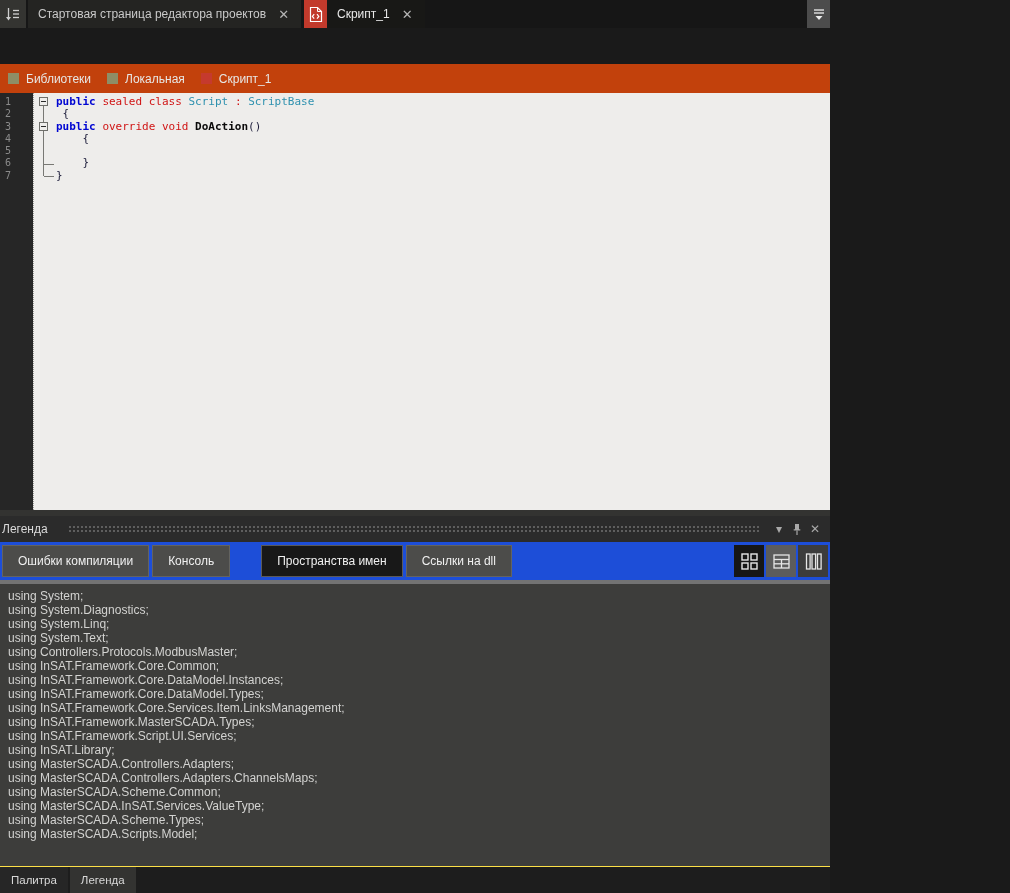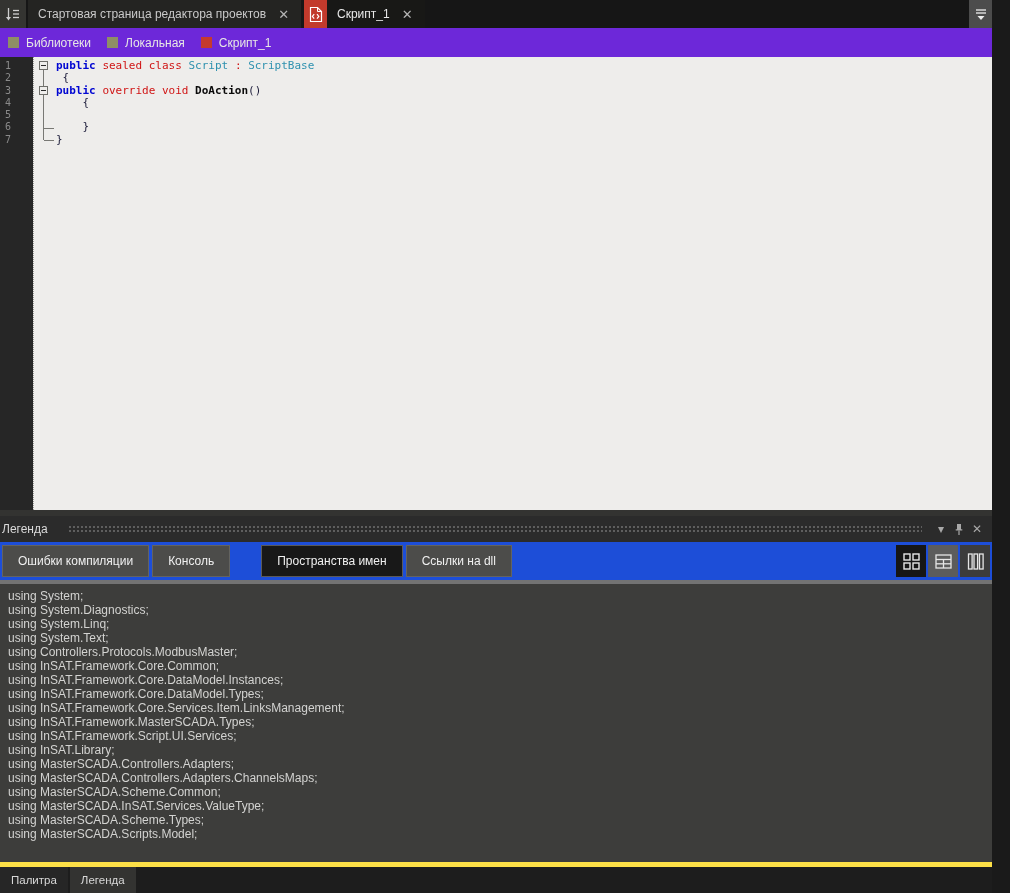--- a/index.html
+++ b/index.html
@@ -1,31 +1,31 @@
 <!DOCTYPE html>
 <html style="--tok-kw: #0006d2; --tok-kw2: #d01414; --tok-type: #2e91af; --tok-method: #0a0a0a;"><head>
 <meta charset="utf-8">
 <style>
   * { margin:0; padding:0; box-sizing:border-box; }
   html,body { width:1010px; height:893px; overflow:hidden; background:#1a1a1a;
               font-family:"Liberation Sans", sans-serif; }
-  .app { width:992px; height:893px; display:flex; flex-direction:column; background:#1a1a1a;justify-content:center; }
+  .app { width:830px; height:893px; display:flex; flex-direction:column; background:#1a1a1a;justify-content:center; }
 
   
   .tabbar { height:28px; flex:none; background:#161616; display:flex; align-items:stretch; }
   .dock-btn { width:28px; flex:none; background:#343431; display:flex; align-items:center; justify-content:center; border-right:2px solid #161616; cursor:pointer; }
   .tabs { display:flex; flex:1; }
   .doc-tab { display:flex; align-items:center; gap:8px; padding:0 12px 0 10px; background:#242422; color:#c9c9c9; font-size:12px; margin-right:3px; cursor:pointer; }
   .doc-tab.active { background:#181816; color:#e8e8e8; padding-left:0; }
   .doc-tab .tab-close { color:#b5b5b5; font-size:13px; margin-left:4px; cursor:pointer; }
   .script-badge { width:23px; height:28px; background:#c23a2c; display:flex; align-items:center; justify-content:center; margin-right:2px; }
   .overflow-btn { width:23px; flex:none; background:#4c4c4c; display:flex; align-items:center; justify-content:center; cursor:pointer; }
 
   
-  .breadcrumb { height:29px; flex:none; background:#6d28d9; display:flex; align-items:center; padding:0 8px; gap:16px; }
+  .breadcrumb { height:29px; flex:none; background:#c2410c; display:flex; align-items:center; padding:0 8px; gap:16px;margin-top:36px; }
   .crumb { display:flex; align-items:center; gap:7px; color:#e7e7e5; font-size:12px; cursor:pointer; }
   .crumb-sq { width:11px; height:11px; flex:none; }
 
   
   .editor { flex:1; display:flex; background:#eeedeb; overflow:hidden; }
   .gutter { width:33px; flex:none; background:#262626; color:#8a8a8a;
             font-family:"DejaVu Sans Mono", monospace; font-size:10px; padding-top:3px; }
   .gutter-line { height:12.3px; line-height:12.3px; padding-left:5px; }
   .code { flex:1; border-left:1px dotted #9a9a96; padding-top:3px; cursor:text; }
   .code-line { display:flex; height:12.3px; line-height:12.3px; }
@@ -59,21 +59,21 @@
           background:#4c4c4a; border:1px solid #636360; color:#f0f0f0; font-size:12px; cursor:pointer; }
   .ptab.active { background:#181818; border-color:#5a5a5a;margin-left:28px; }
   .view-btns { margin-left:auto; display:flex; gap:2px; }
   .vbtn { width:30px; height:32px; display:flex; align-items:center; justify-content:center; cursor:pointer; }
   .vbtn.vb-0 { background:#161616; }
   .vbtn.vb-1 { background:#5c5c5c; }
   .vbtn.vb-2 { background:#3c3c3c; }
 
   
   .panel-content { height:283px; flex:none; background:#3d3d3b; color:#d3d3d1; font-size:12px;
-                   padding:5px 0 0 8px; overflow:hidden; border-bottom:5px solid #fde047; }
+                   padding:5px 0 0 8px; overflow:hidden; border-bottom:1px solid #fde047; }
   .using-line { height:14px; line-height:14px; white-space:nowrap; }
 
   
   .statusbar { height:26px; flex:none; background:#1d1d1d; display:flex; align-items:stretch; }
   .stab { display:flex; align-items:center; padding:0 11px; font-size:11.5px; color:#d8d8d8;
           background:#262626; margin-right:2px; cursor:pointer; }
   .stab.active { background:#333331; }
 
   svg { display:block; }
 </style>

